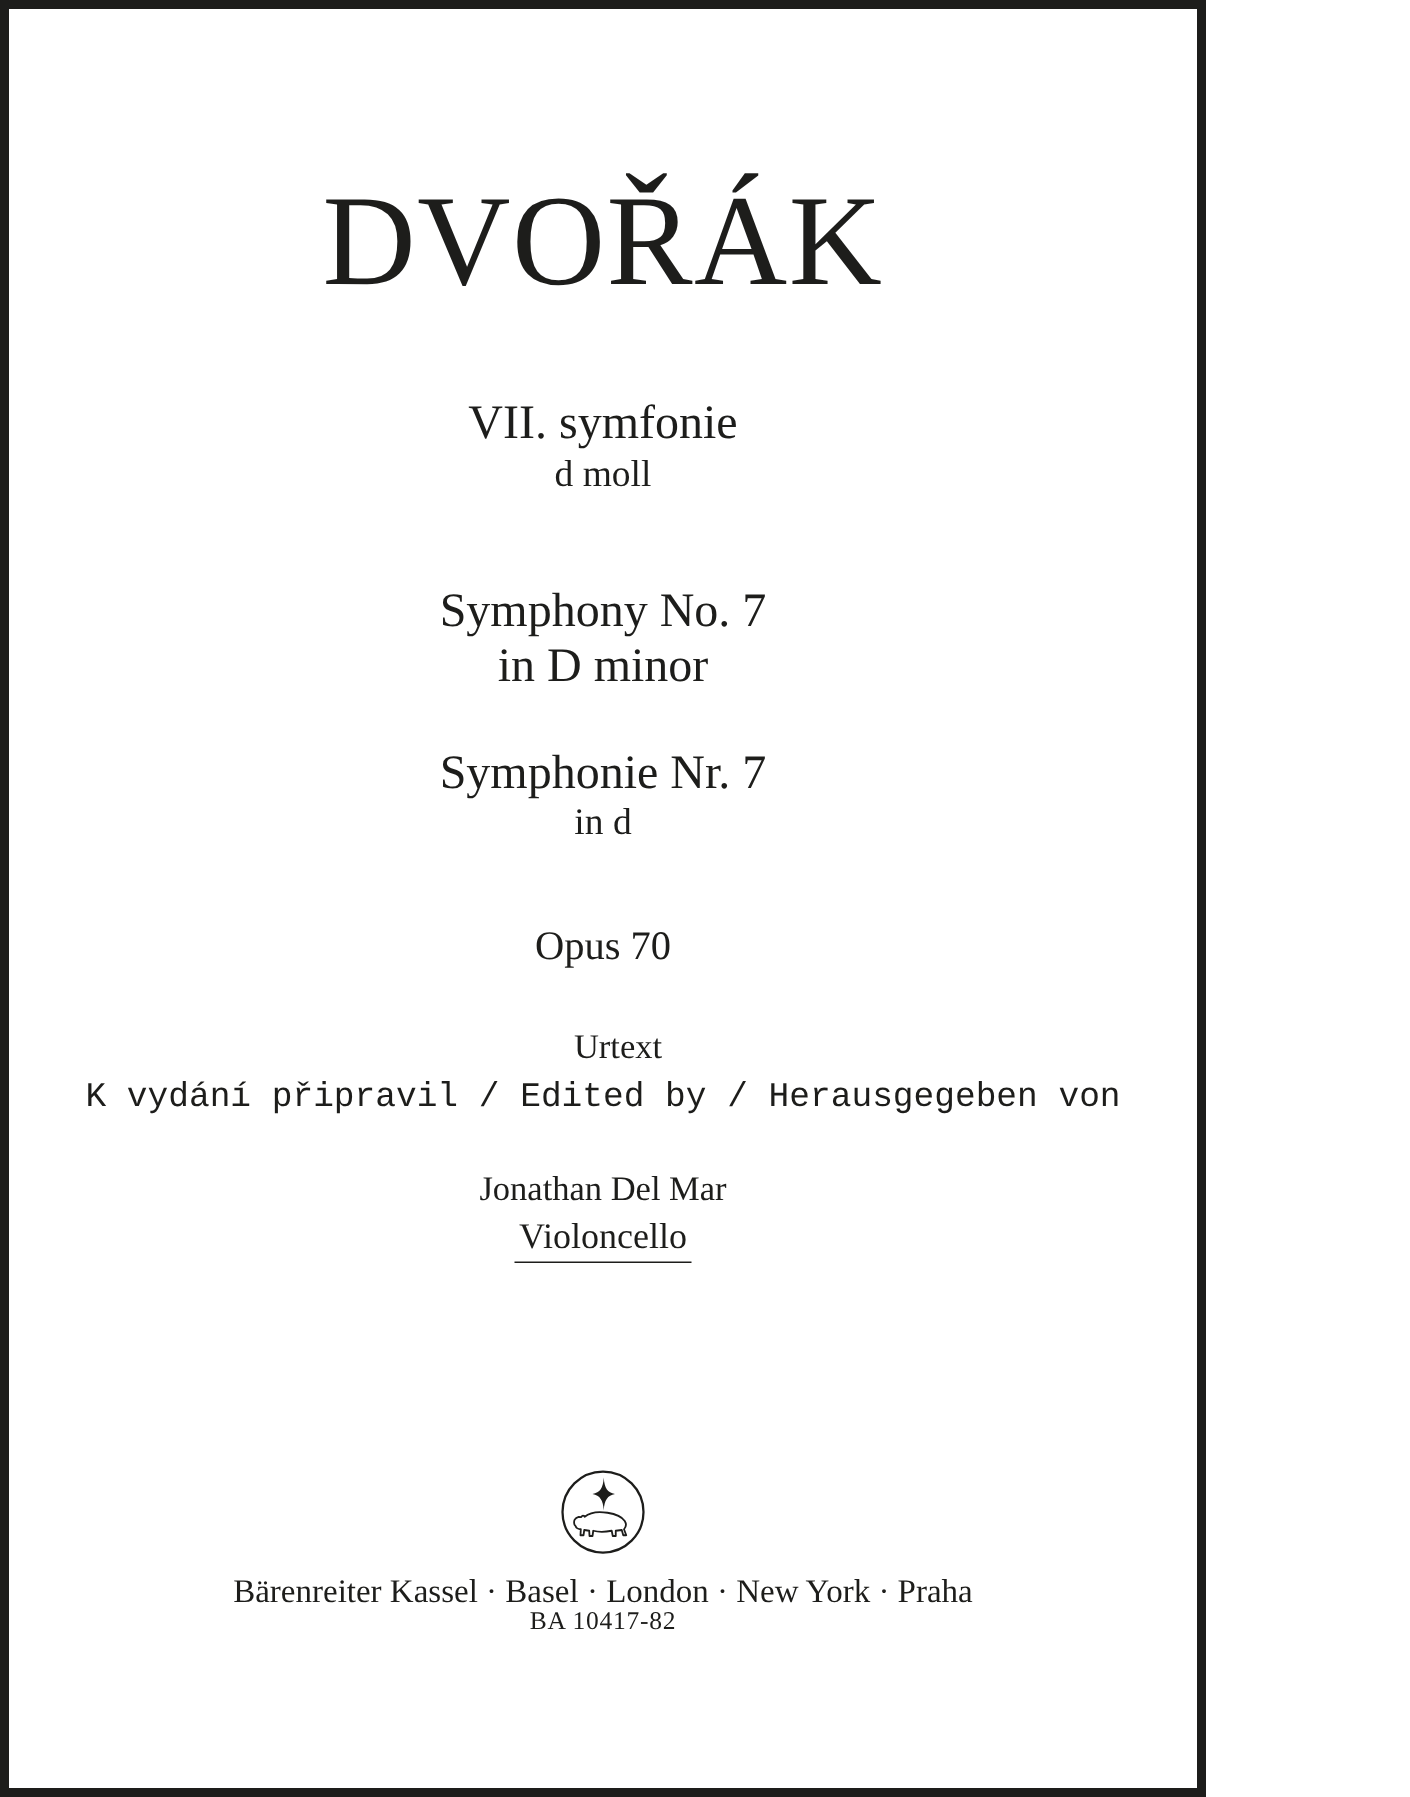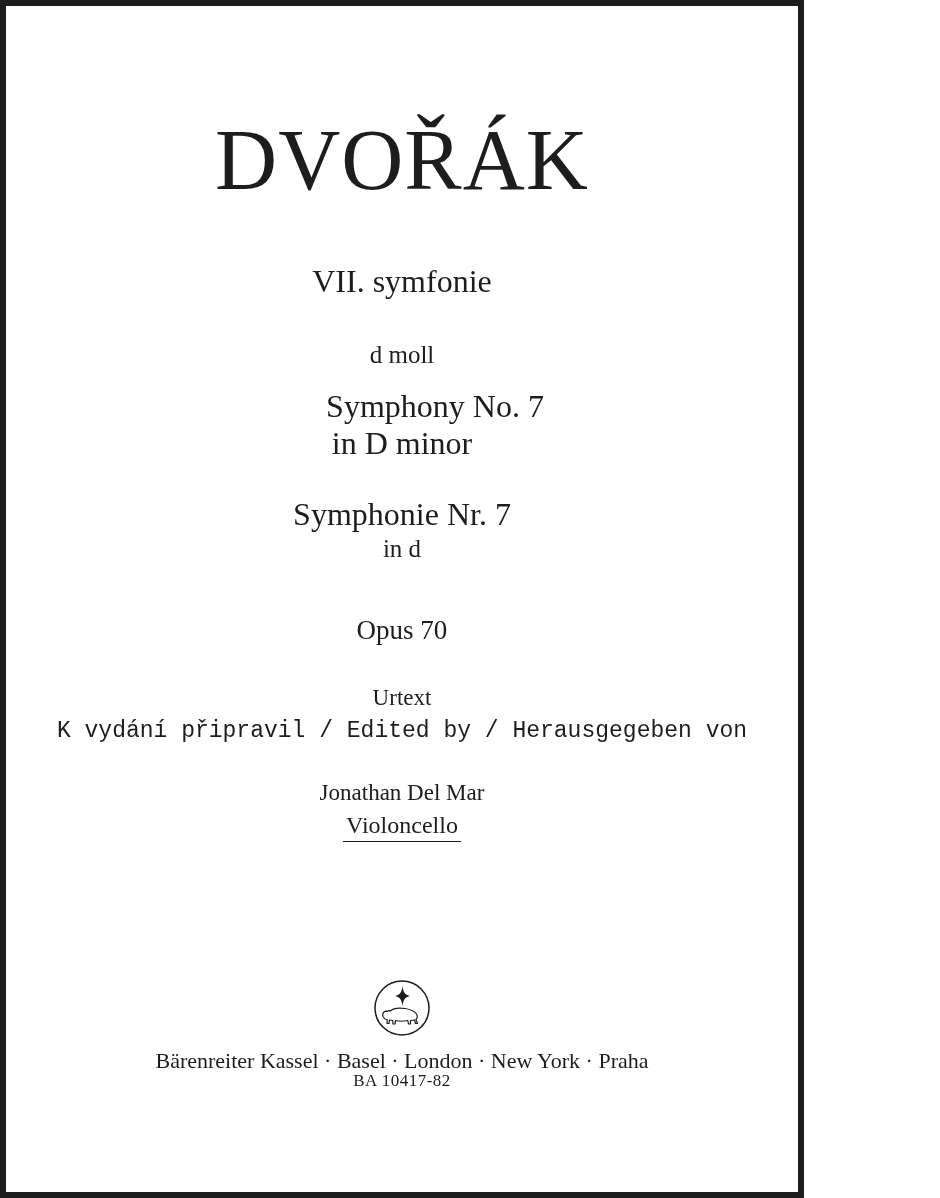--- a/index.html
+++ b/index.html
@@ -19,27 +19,27 @@
   }
   .line {
     position: absolute;
     left: 0; width: 100%;
     text-align: center;
     line-height: 1;
     white-space: nowrap;
   }
   .composer      { top: 111px; font-size: 86px; letter-spacing: 1px; }
   .t-main-1      { top: 259px; font-size: 32px; text-align: center; }
-  .t-sub-1       { top: 298px; font-size: 25px; margin-top: 38px; }
-  .t-main-2      { top: 384px; font-size: 32px; margin-left: 33px; }
+  .t-sub-1       { top: 298px; font-size: 25px; }
+  .t-main-2      { top: 384px; font-size: 32px; }
   .t-sub-2       { top: 421px; font-size: 32px; }
   .t-main-3      { top: 492px; font-size: 32px; }
   .t-sub-3       { top: 530px; font-size: 25px; }
   .opus          { top: 611px; font-size: 27px; }
-  .urtext        { top: 680px; font-size: 23px; }
+  .urtext        { top: 680px; font-size: 23px; margin-left: 10px; }
   .edited-by     { top: 714px; font-size: 23px; font-family: Liberation Mono, monospace; }
   .editor        { top: 740px; font-size: 23px; margin-top: 35px; }
   .instrument    { top: 807px; font-size: 24px; }
   .instrument span {
     display: inline-block;
     padding: 0 3px 4px 3px;
     border-bottom: 1.5px solid #1d1d1b;
   }
   .logo-wrap     { top: 972px; }
   .publisher     { top: 1044px; font-size: 22px; }

